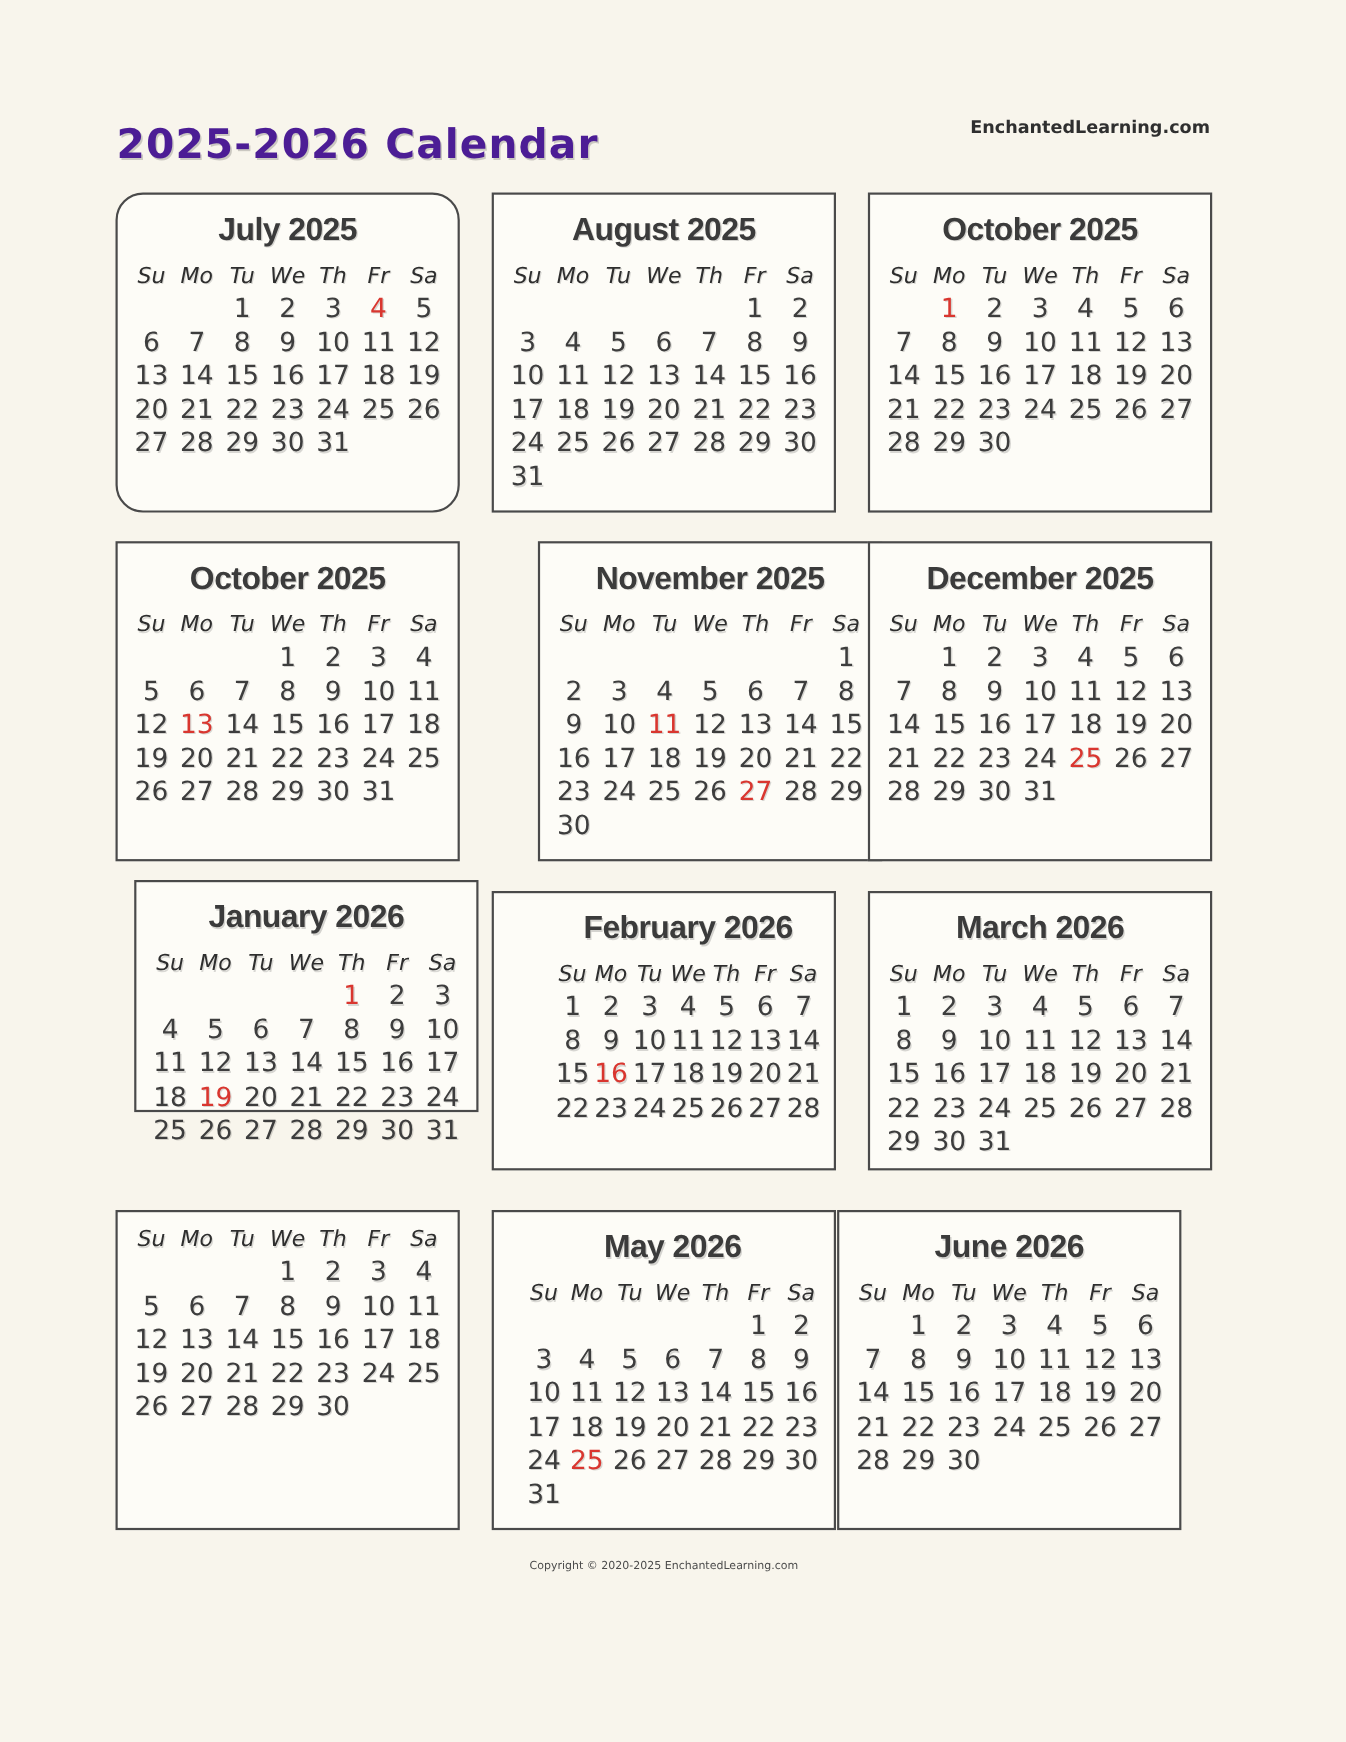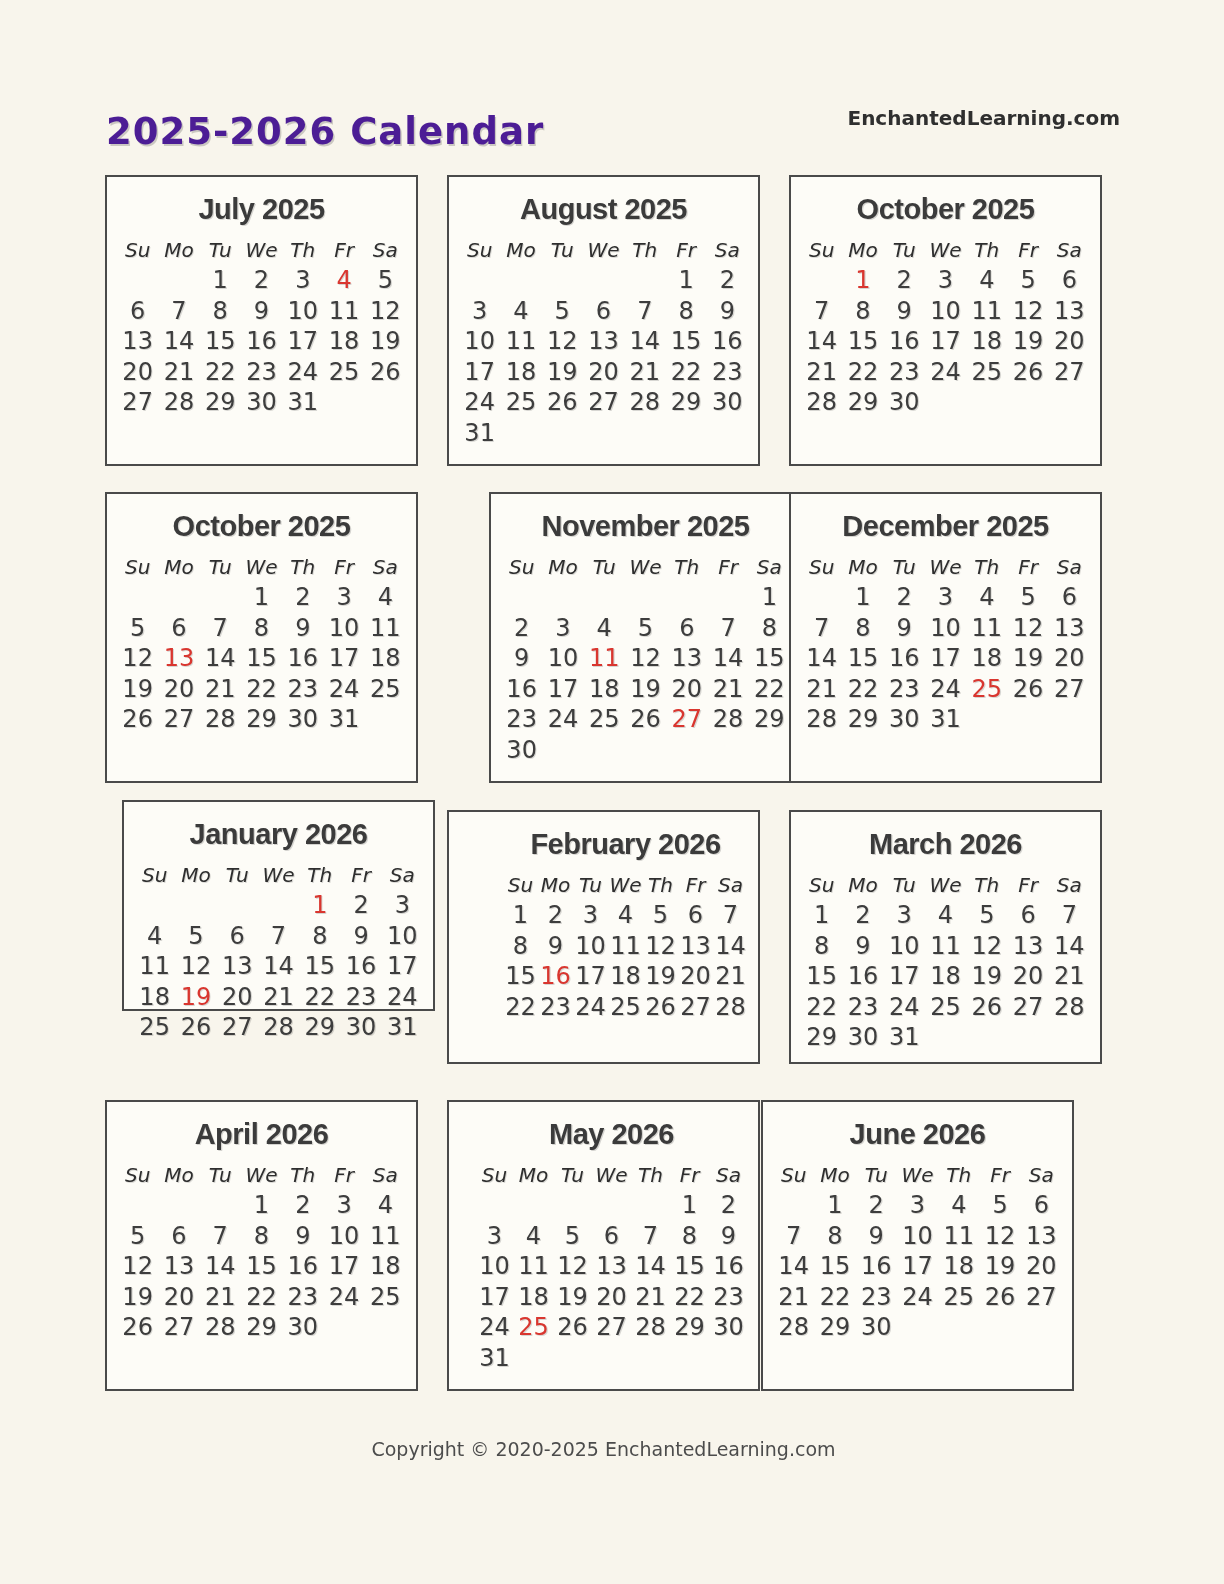--- a/index.html
+++ b/index.html
@@ -14,22 +14,22 @@
     width: 1224px; height: 1584px;
     background: var(--page-bg);
     font-family: "DejaVu Sans", sans-serif;
     color: var(--text);
     position: relative;
     overflow: hidden;
   }
   
   .site-name {
     position: absolute;
-    top: 106px; right: 104px;
-    font-size: 20px;
+    top: 106px; right: 124px;
+    font-size: 16px;
     font-weight: bold;
     color: #2f2f2f;
     letter-spacing: 0px;
   }
   .page-title {
     position: absolute;
     top: 110px; left: 106px;
     font-size: 37px;
     font-weight: bold;
     color: #4c1d95;
@@ -80,35 +80,34 @@
     color: #3d3d3d;
     text-shadow: 1.2px 1.4px 0 rgba(0,0,0,0.15);
   }
   .day.red { color: var(--holiday-red); }
   
   .copyright {
     position: absolute;
     top: 1418px; left: 105px;
     width: 997px;
     text-align: center;
-    font-size: 19px;
+    font-size: 10px;
     color: #4c4c4c;
-    margin-top: 20px;
   }
 </style>
 </head>
 <body>
 
 <header>
   <div class="site-name">EnchantedLearning.com</div>
   <h1 class="page-title">2025-2026 Calendar</h1>
 </header>
 
 <main class="calendar-wrap" id="calendar-wrap">
-    <section class="month" style="left: 0px; top: 0px; height: 291px;">
+    <section class="month" style="left: 0px; top: 0px; height: 291px; border-radius: 25px;">
       <h2 class="month-title">July 2025</h2>
       <div class="weekrow header">
         <span class="weekday">Su</span>
         <span class="weekday">Mo</span>
         <span class="weekday">Tu</span>
         <span class="weekday">We</span>
         <span class="weekday">Th</span>
         <span class="weekday">Fr</span>
         <span class="weekday">Sa</span>
       </div>
@@ -617,21 +616,20 @@
         <span class="day">29</span>
         <span class="day">30</span>
         <span class="day">31</span>
         <span class="day"></span>
         <span class="day"></span>
         <span class="day"></span>
         <span class="day"></span>
       </div>
     </section>
     <section class="month" style="left: 0px; top: 925px; height: 291px;">
-      <h2 class="month-title">April 2026</h2>
       <div class="weekrow header">
         <span class="weekday">Su</span>
         <span class="weekday">Mo</span>
         <span class="weekday">Tu</span>
         <span class="weekday">We</span>
         <span class="weekday">Th</span>
         <span class="weekday">Fr</span>
         <span class="weekday">Sa</span>
       </div>
       <div class="weekrow">

